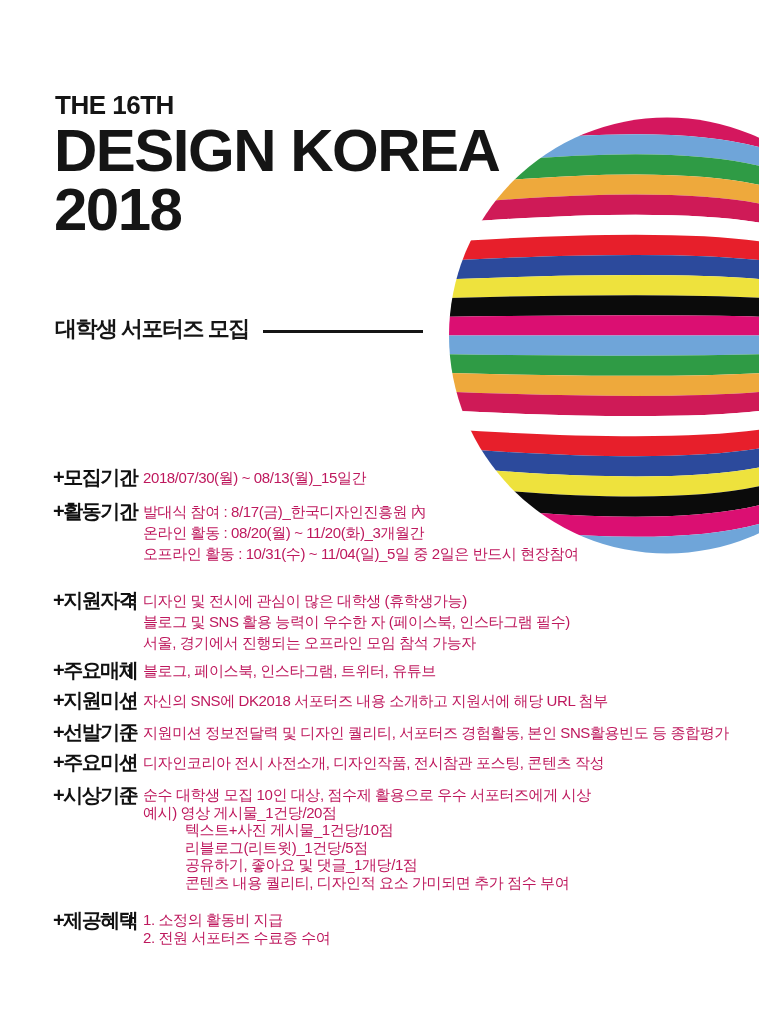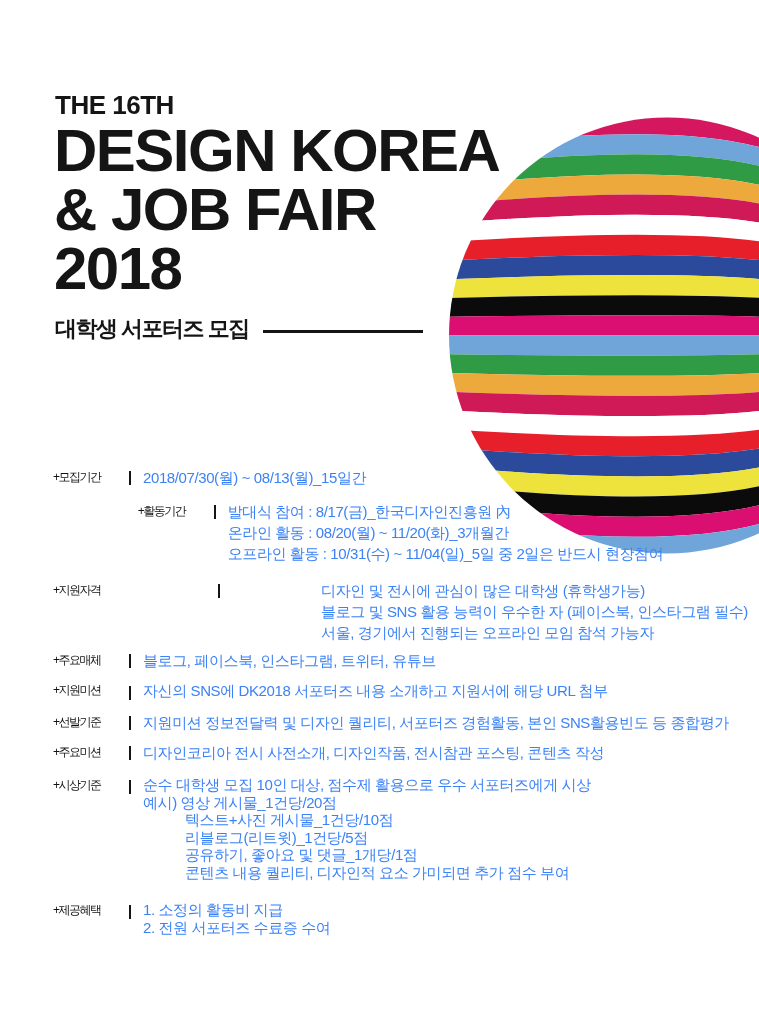--- a/index.html
+++ b/index.html
@@ -21,40 +21,39 @@
   .subtitle{font-size:22px;font-weight:800;letter-spacing:-1.5px;}
   .subtitle-rule{width:160px;height:3px;background:#151515;margin-left:14px;margin-top:5px;}
   .ball{
     position:absolute;left:449px;top:117px;width:310px;height:437px;display:block;
   }
   .sections{
     position:absolute;left:53px;top:467px;width:695px;
   }
   .section-row{display:flex;align-items:flex-start;}
   .section-label{
-    width:70px;flex:0 0 70px;font-size:12px;font-weight:400;letter-spacing:-1.5px;
+    width:70px;flex:0 0 70px;font-size:20px;font-weight:700;letter-spacing:-1.5px;
     line-height:21px;white-space:nowrap;color:#111;
   }
   .section-sep{
     width:2px;flex:0 0 2px;height:14px;background:#151515;margin:4px 12px 0 6px;
   }
-  .section-lines{font-size:15px;line-height:21px;letter-spacing:-0.4px;color:#3b82f6;}
+  .section-lines{font-size:15px;line-height:21px;letter-spacing:-0.4px;color:#be185d;}
   .section-row.tight .section-lines .line{line-height:17.5px;}
   .section-row.tight .section-label{line-height:18px;}
   .line{white-space:nowrap;}
   .line.indent{padding-left:42px;}
 </style>
 </head>
 <body>
 
 <div class="kicker">THE 16TH</div>
 
 <h1 class="title">
   <div>DESIGN KOREA</div>
-  <div>&amp; JOB FAIR</div>
   <div>2018</div>
 </h1>
 
 <div class="subtitle-row">
   <div class="subtitle">대학생 서포터즈 모집</div>
   <div class="subtitle-rule"></div>
 </div>
 
 <svg class="ball" id="ball-svg" viewBox="0 0 310 437" aria-hidden="true">
   <defs>
@@ -89,30 +88,30 @@
 </svg>
 
 <main class="sections" id="sections">
     <div class="section-row" style="margin-top: 0px;">
     <div class="section-label">+모집기간</div>
     <div class="section-sep"></div>
     <div class="section-lines">
         <div class="line">2018/07/30(월) ~ 08/13(월)_15일간</div>
       </div>
   </div>
-    <div class="section-row" style="margin-top: 13px; justify-content: center;">
+    <div class="section-row" style="margin-top: 13px;">
     <div class="section-label">+활동기간</div>
     <div class="section-sep"></div>
     <div class="section-lines">
         <div class="line">발대식 참여 : 8/17(금)_한국디자인진흥원 內</div>
         <div class="line">온라인 활동 : 08/20(월) ~ 11/20(화)_3개월간</div>
         <div class="line">오프라인 활동 : 10/31(수) ~ 11/04(일)_5일 중 2일은 반드시 현장참여</div>
       </div>
   </div>
-    <div class="section-row" style="margin-top: 16px; justify-content: space-between;">
+    <div class="section-row" style="margin-top: 26px;">
     <div class="section-label">+지원자격</div>
     <div class="section-sep"></div>
     <div class="section-lines">
         <div class="line">디자인 및 전시에 관심이 많은 대학생 (휴학생가능)</div>
         <div class="line">블로그 및 SNS 활용 능력이 우수한 자 (페이스북, 인스타그램 필수)</div>
         <div class="line">서울, 경기에서 진행되는 오프라인 모임 참석 가능자</div>
       </div>
   </div>
     <div class="section-row" style="margin-top: 7px;">
     <div class="section-label">+주요매체</div>

